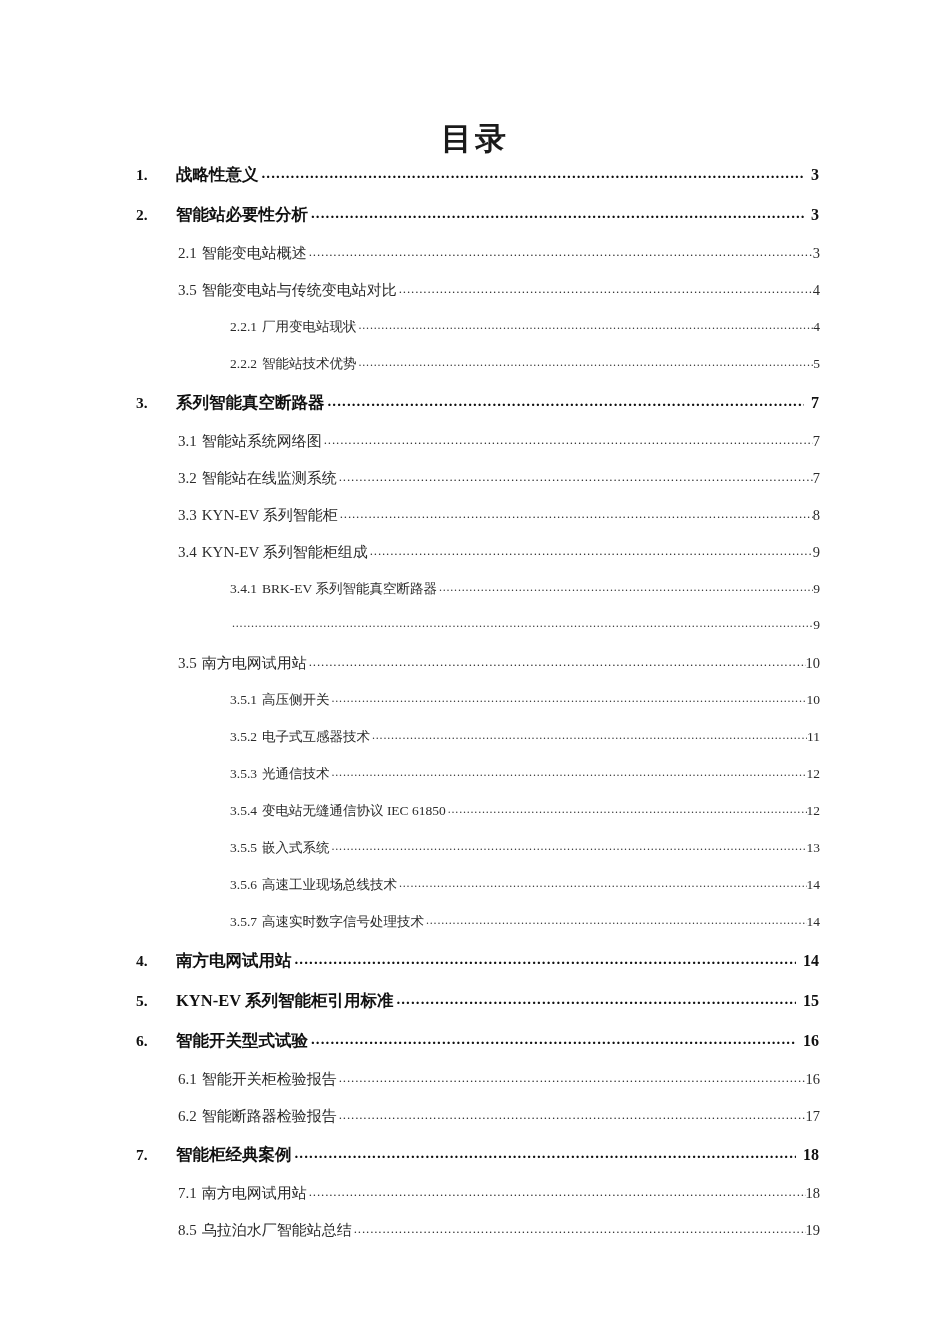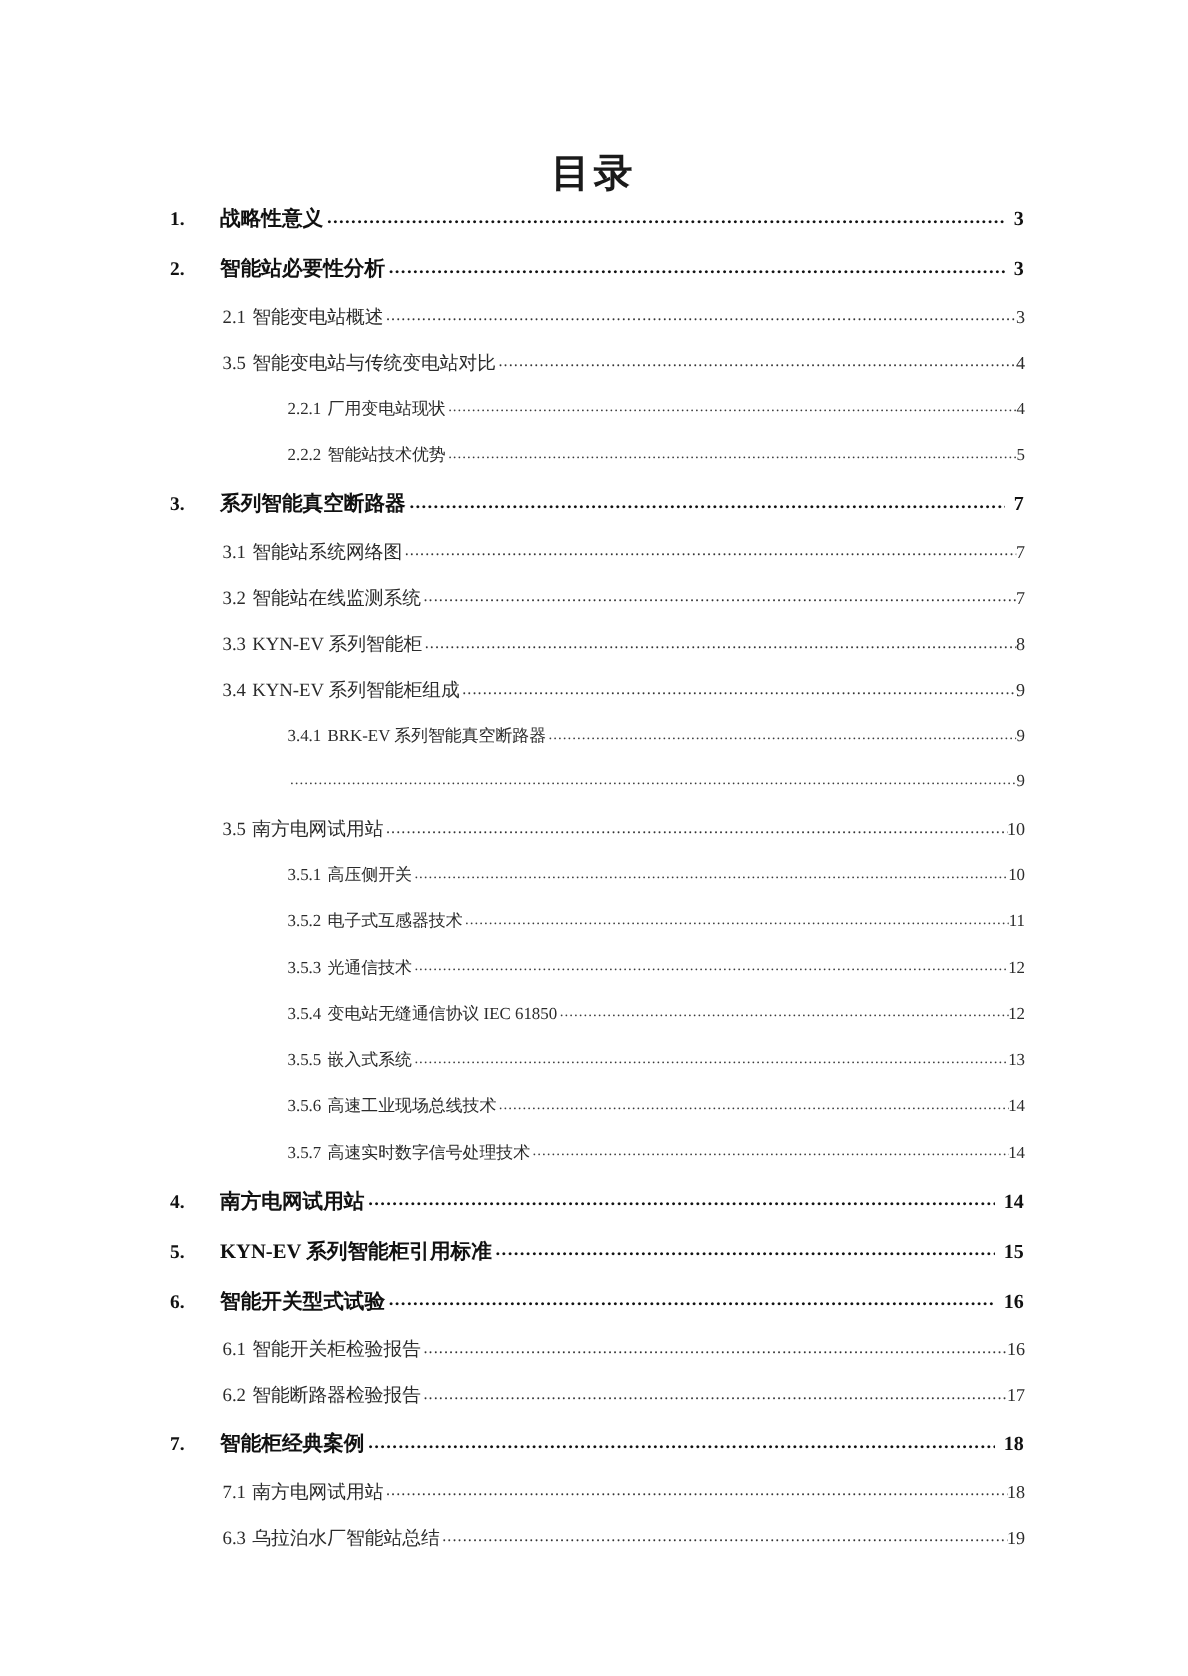--- a/index.html
+++ b/index.html
@@ -298,19 +298,19 @@
         <span class="label">智能柜经典案例 </span>
         <span class="leader">................................................................................................................................................................................................................................................................................................................................................................................................................</span>
         <span class="page-num">18</span>
       </div>
       <div class="toc-row lvl2">
         <span class="label"><span class="sec">7.1</span><span>南方电网试用站 </span></span>
         <span class="leader">................................................................................................................................................................................................................................................................................................................................................................................................................</span>
         <span class="page-num">18</span>
       </div>
       <div class="toc-row lvl2">
-        <span class="label"><span class="sec">6.3</span><span>乌拉泊水厂智能站总结</span></span>
+        <span class="label"><span class="sec">8.5</span><span>乌拉泊水厂智能站总结</span></span>
         <span class="leader">................................................................................................................................................................................................................................................................................................................................................................................................................</span>
         <span class="page-num">19</span>
       </div>
     </div>
 
 </div>
 
 </body></html>

